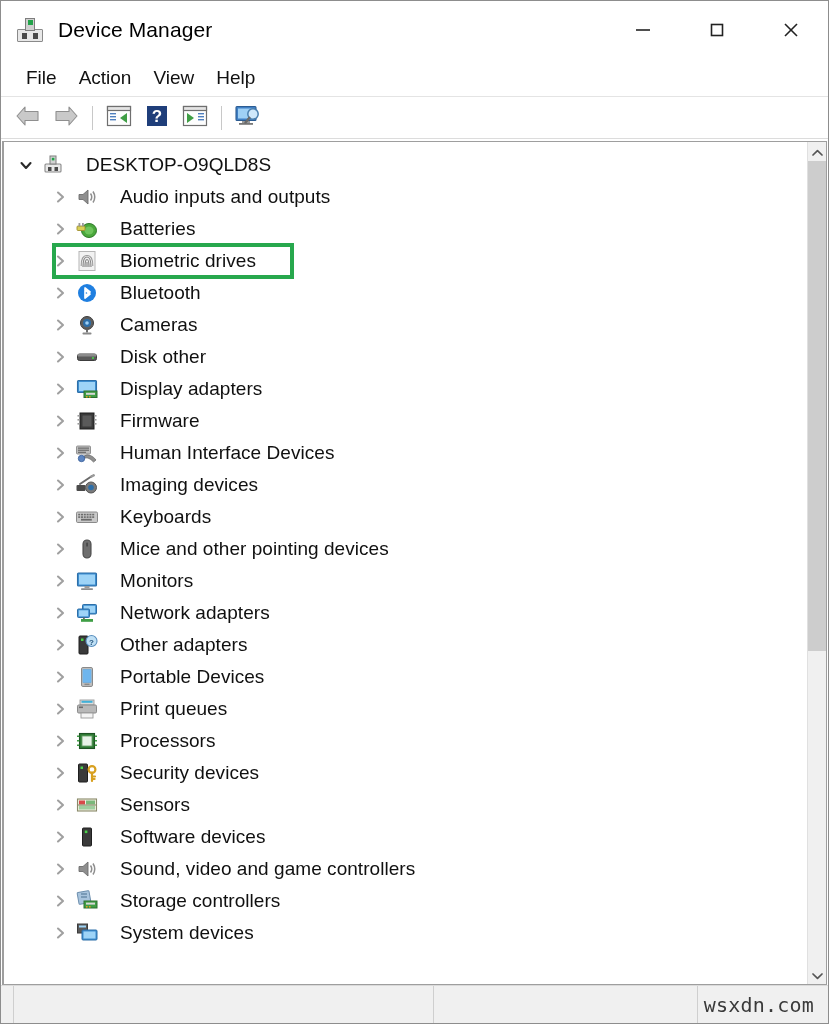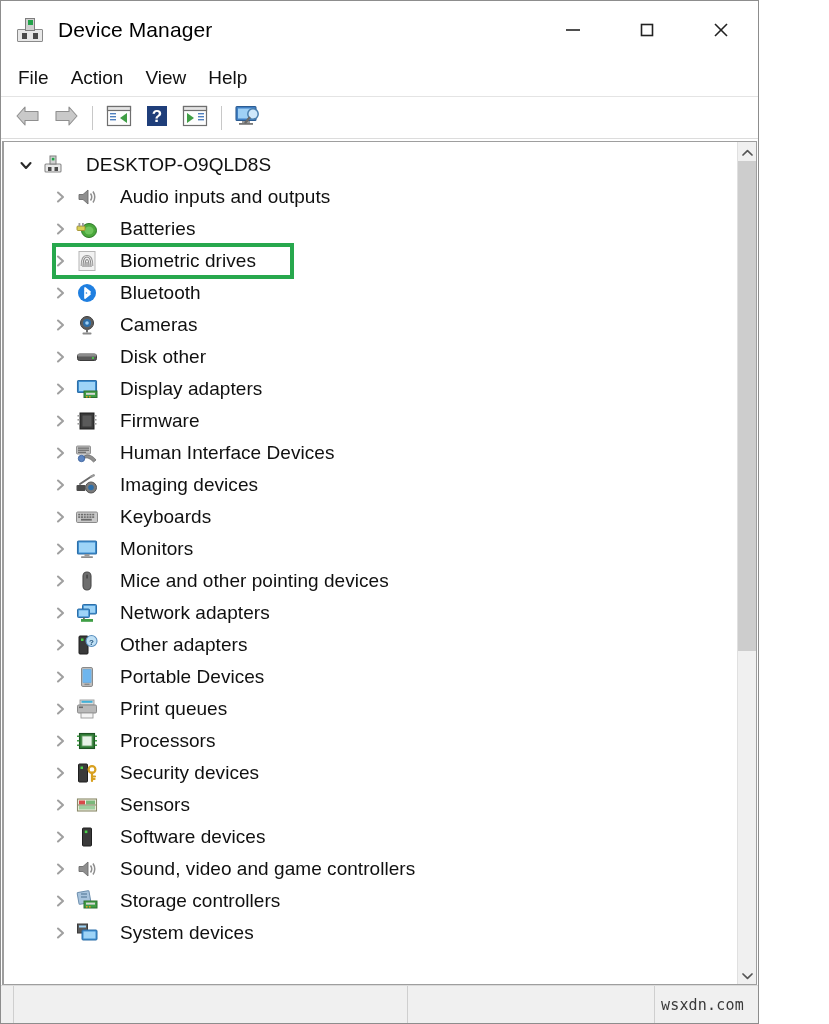--- a/index.html
+++ b/index.html
@@ -6,21 +6,21 @@
   html, body {
     margin: 0; padding: 0;
     width: 829px; height: 1024px;
     font-family: "Liberation Sans", sans-serif;
     background: #ffffff;
     overflow: hidden;
   }
 
   #window {
     position: relative;
-    width: 759px;
+    width: 829px;
     height: 1024px;
     background: #ffffff;
     border: 1px solid #8d8d8d;
     display: flex;
     flex-direction: column;
   }
 
   
   #titlebar {
     height: 58px;
@@ -81,21 +81,21 @@
   }
   .winbtn svg { display: block; }
 
   
   #menubar {
     height: 38px;
     flex: 0 0 38px;
     display: flex;
     align-items: center;
     background: #ffffff;
-    padding-left: 6px;
+    padding-left: 14px;
     border-bottom: 1px solid #e4e4e4;
   }
   .menuitem {
     font-size: 19px;
     color: #111111;
     padding: 3px 11px;
     cursor: default;
     white-space: nowrap;
   }
 
@@ -221,21 +221,21 @@
     display: flex;
     align-items: center;
     padding: 0 6px;
   }
   .sb-cell.c1 { width: 4px; }
   .sb-cell.c2 { width: 428px; }
   .sb-cell.c3 { width: 268px; }
   .sb-cell.c4 { flex: 1 1 auto; border-right: none; justify-content: flex-end; }
   #watermark {
     font-family: "DejaVu Sans Mono", monospace;
-    font-size: 15px;
+    font-size: 20px;
     color: #3a3a3a;
     letter-spacing: 0.2px;
     padding-right: 8px;
   }
 </style>
 </head>
 <body>
 
 <div id="window">
 
@@ -560,41 +560,41 @@
           <span class="lbl">Keyboards</span>
         </div>
         <div class="row child">
           <span class="chev">
             <svg width="11" height="14" viewBox="0 0 11 14">
               <path d="M3 2.5 L8 7 L3 11.5" fill="none" stroke="currentColor" stroke-width="2.1" stroke-linecap="round" stroke-linejoin="round"></path>
             </svg>
           </span>
           <span class="ico">
             <svg width="24" height="24" viewBox="0 0 24 24" style="position:absolute;left:0;top:1px;">
+              <rect x="8" y="3" width="8" height="18" rx="4" fill="#6e6e6e" stroke="#4a4a4a" stroke-width="1.1"></rect>
+              <rect x="11.4" y="5.5" width="1.3" height="4" rx="0.6" fill="#3a3a3a"></rect>
+            </svg>
+          </span>
+          <span class="lbl">Mice and other pointing devices</span>
+        </div>
+        <div class="row child">
+          <span class="chev">
+            <svg width="11" height="14" viewBox="0 0 11 14">
+              <path d="M3 2.5 L8 7 L3 11.5" fill="none" stroke="currentColor" stroke-width="2.1" stroke-linecap="round" stroke-linejoin="round"></path>
+            </svg>
+          </span>
+          <span class="ico">
+            <svg width="24" height="24" viewBox="0 0 24 24" style="position:absolute;left:0;top:1px;">
               <rect x="2.5" y="4" width="19" height="13" rx="1" fill="#3f8fd0" stroke="#2d6fa8" stroke-width="1.1"></rect>
               <rect x="4" y="5.5" width="16" height="10" fill="#9ed4f7"></rect>
               <rect x="9.5" y="17" width="5" height="2.2" fill="#9a9a9a"></rect>
               <rect x="6" y="19.2" width="12" height="1.8" rx="0.7" fill="#8d8d8d"></rect>
             </svg>
           </span>
           <span class="lbl">Monitors</span>
-        </div>
-        <div class="row child">
-          <span class="chev">
-            <svg width="11" height="14" viewBox="0 0 11 14">
-              <path d="M3 2.5 L8 7 L3 11.5" fill="none" stroke="currentColor" stroke-width="2.1" stroke-linecap="round" stroke-linejoin="round"></path>
-            </svg>
-          </span>
-          <span class="ico">
-            <svg width="24" height="24" viewBox="0 0 24 24" style="position:absolute;left:0;top:1px;">
-              <rect x="8" y="3" width="8" height="18" rx="4" fill="#6e6e6e" stroke="#4a4a4a" stroke-width="1.1"></rect>
-              <rect x="11.4" y="5.5" width="1.3" height="4" rx="0.6" fill="#3a3a3a"></rect>
-            </svg>
-          </span>
-          <span class="lbl">Mice and other pointing devices</span>
         </div>
         <div class="row child">
           <span class="chev">
             <svg width="11" height="14" viewBox="0 0 11 14">
               <path d="M3 2.5 L8 7 L3 11.5" fill="none" stroke="currentColor" stroke-width="2.1" stroke-linecap="round" stroke-linejoin="round"></path>
             </svg>
           </span>
           <span class="ico">
             <svg width="24" height="24" viewBox="0 0 24 24" style="position:absolute;left:0;top:1px;">
               <rect x="7.5" y="3.5" width="14" height="9.5" rx="1" fill="#3f8fd0" stroke="#2d6fa8" stroke-width="1"></rect>

